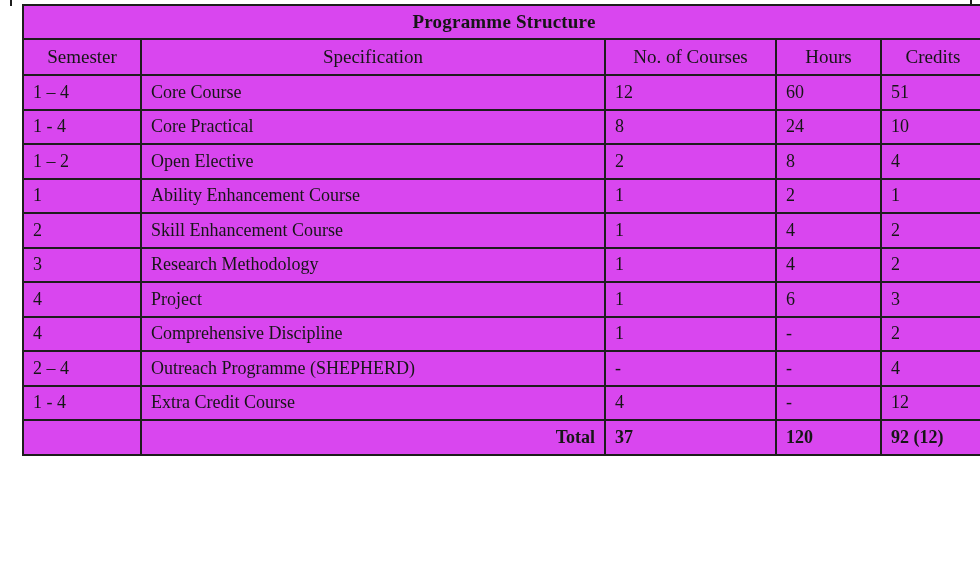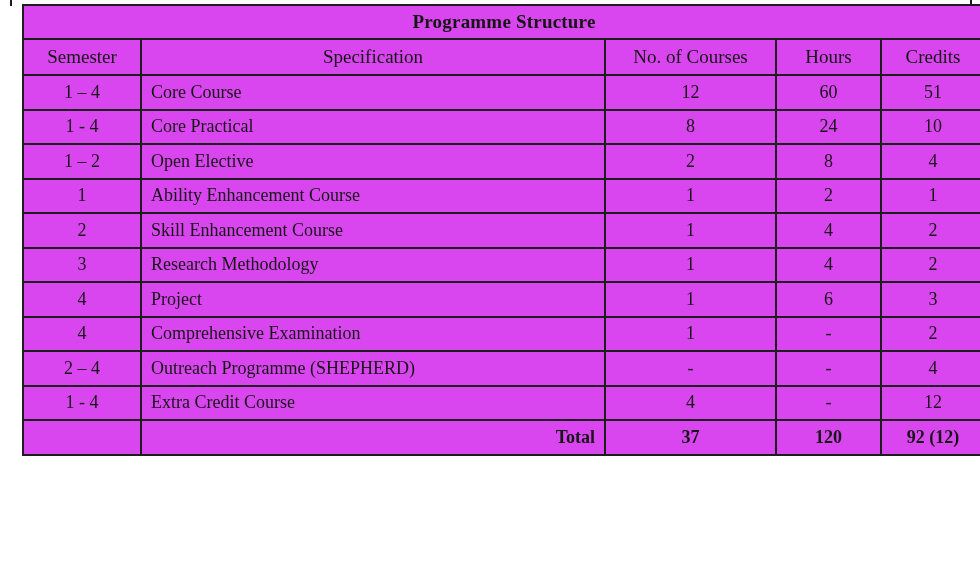--- a/index.html
+++ b/index.html
@@ -59,21 +59,21 @@
     height: 34px;
     text-align: center;
     font-weight: normal;
     font-size: 19px;
   }
   .programme tbody td,
   .programme tfoot td {
     height: 32.5px;
     font-size: 18px;
   }
-  .c    { text-align: center; }
+  .c    { }
   .spec { text-align: left; }
   .total-label {
     text-align: right;
     font-weight: bold;
     padding-right: 10px;
   }
   .total-row td { font-weight: bold; margin-left: 44px; }
 </style>
 </head>
 <body>
@@ -147,21 +147,21 @@
   </tr>
         <tr>
     <td class="c">4</td>
     <td class="spec">Project</td>
     <td class="c">1</td>
     <td class="c">6</td>
     <td class="c">3</td>
   </tr>
         <tr>
     <td class="c">4</td>
-    <td class="spec">Comprehensive Examination</td>
+    <td class="spec">Comprehensive Discipline</td>
     <td class="c">1</td>
     <td class="c">-</td>
     <td class="c">2</td>
   </tr>
         <tr>
     <td class="c">2 – 4</td>
     <td class="spec">Outreach Programme (SHEPHERD)</td>
     <td class="c">-</td>
     <td class="c">-</td>
     <td class="c">4</td>

